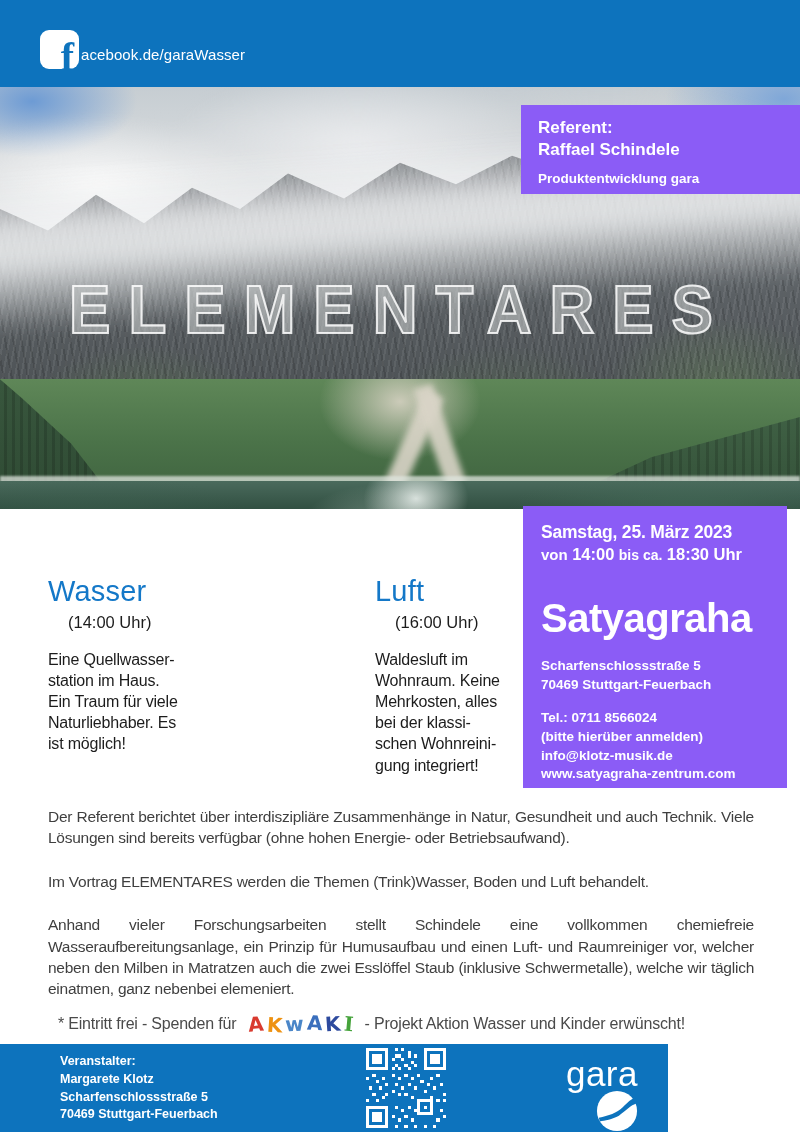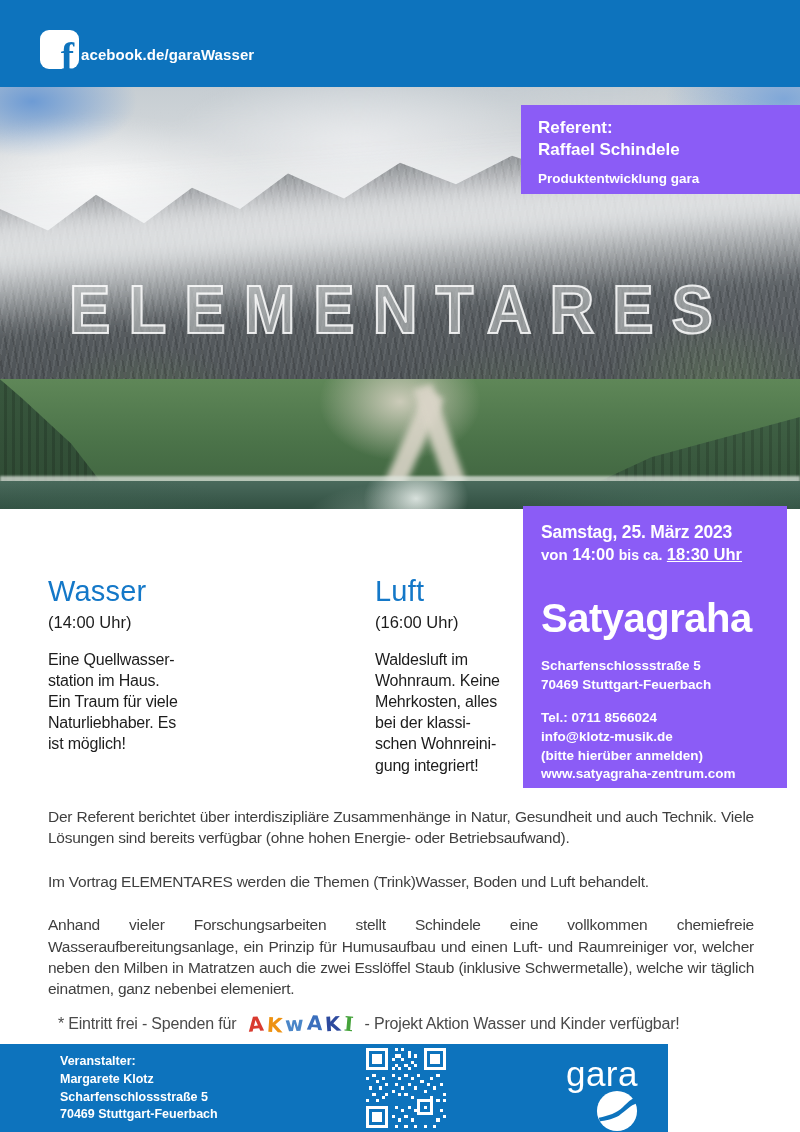--- a/index.html
+++ b/index.html
@@ -14,21 +14,21 @@
   .fb-row { position:absolute; left:40px; top:30px; display:flex; align-items:flex-end; }
   .fb-icon {
     width:39px; height:39px; background:#ffffff; border-radius:9px;
     position:relative; overflow:hidden;
   }
   .fb-icon span {
     position:absolute; right:5px; bottom:-8px;
     font-size:40px; font-weight:bold; color:#0d73bd; line-height:1;
     font-family:"Liberation Serif", serif;
   }
-  .fb-url { color:#fff; font-size:15px; font-weight:bold; margin-left:2px; padding-bottom:6px; letter-spacing:0.1px; }
+  .fb-url { color:#fff; font-size:15px; font-weight:normal; margin-left:2px; padding-bottom:6px; letter-spacing:0.1px; }
 
   
   .photo { position:absolute; left:0; top:87px; width:800px; height:422px; overflow:hidden; background:#aeb6ba; }
   .photo > div { position:absolute; }
   .sky { left:0; top:0; width:800px; height:240px;
     background:
       radial-gradient(150px 80px at 4% 6%, #6d9bd4 0%, rgba(109,155,212,0) 70%),
       radial-gradient(170px 90px at 98% 5%, #7fa7d8 0%, rgba(127,167,216,0) 70%),
       linear-gradient(180deg,#c6cdd2 0%,#dadddf 35%,#cdd0d2 65%,#bcc1c4 100%);
   }
@@ -95,33 +95,33 @@
   
   .blue { background:#8b5cf6; color:#fff; }
   .referent-box { position:absolute; left:521px; top:105px; width:279px; height:89px; padding:12px 16px 0 17px; }
   .referent-box .line { font-weight:bold; font-size:17px; line-height:1.3; }
   .referent-box .role { font-weight:bold; font-size:13.5px; margin-top:10px; }
 
   .event-box { position:absolute; left:523px; top:506px; width:264px; height:282px; padding:16px 18px 0 18px; }
   .ev-date { font-weight:bold; font-size:17.5px; letter-spacing:-0.2px; }
   .ev-time { font-weight:bold; margin-top:2px; white-space:nowrap; }
   .ev-time .t1 { font-size:15px; } .ev-time .t2 { font-size:16.5px; }
-  .ev-time .t3 { font-size:14px; } .ev-time .t4 { font-size:16.5px;text-decoration:underline; }
+  .ev-time .t3 { font-size:14px; } .ev-time .t4 { font-size:16.5px; }
   .ev-venue { font-weight:bold; font-size:40px; margin-top:32px; letter-spacing:-0.5px; }
   .ev-sub { font-weight:bold; font-size:10.5px; letter-spacing:-0.2px; margin-top:3px; }
   .ev-addr { margin-top:16px; font-weight:bold; font-size:13.5px; line-height:1.4; }
   .ev-contact { margin-top:14px; font-weight:bold; font-size:13.5px; line-height:1.4; }
 
   
   .topic { position:absolute; top:575px; }
   .topic.c1 { left:48px;  width:155px; }
   .topic.c2 { left:210px; width:160px; }
   .topic.c3 { left:375px; width:140px; }
   .topic h2 { font-size:29px; font-weight:normal; color:#1478c8; letter-spacing:0.2px; }
-  .topic .time { font-size:16.5px; color:#1c1c1c; margin-top:5px; }
+  .topic .time { font-size:16.5px; color:#1c1c1c; margin-top:5px;margin-left:20px; }
   .topic .txt { font-size:16px; color:#1c1c1c; line-height:1.32; margin-top:17px; white-space:pre-line; letter-spacing:-0.2px; }
 
   
   .bodytext { position:absolute; left:48px; top:806px; width:706px; color:#3f3f3f; }
   .bodytext p { font-size:15.5px; line-height:1.38; letter-spacing:-0.25px; text-align:justify; margin-bottom:22px; }
   .bodytext p.nojust { text-align:left; }
 
   .footnote { position:absolute; left:58px; top:1012px; width:700px; font-size:16px; color:#4a4a4a; letter-spacing:-0.2px; }
   .akwaki { display:inline-block; margin:0 6px; vertical-align:-2px; }
   .akwaki span { display:inline-block; font-weight:bold; font-size:20px; letter-spacing:0; margin:0 1.5px; font-family:"DejaVu Sans", sans-serif; }
@@ -185,22 +185,22 @@
       <span class="t3">bis ca.</span>
       <span class="t4">18:30 Uhr</span>
     </div>
     <div class="ev-venue">Satyagraha</div>
     <div class="ev-addr">
       <div>Scharfenschlossstraße 5</div>
       <div>70469 Stuttgart-Feuerbach</div>
     </div>
     <div class="ev-contact">
       <div>Tel.: 0711 8566024</div>
+      <div>(bitte hierüber anmelden)</div>
       <div>info@klotz-musik.de</div>
-      <div>(bitte hierüber anmelden)</div>
       <div>www.satyagraha-zentrum.com</div>
     </div>
   </div>
 
   <div class="topic c1">
     <h2>Wasser</h2>
     <div class="time">(14:00 Uhr)</div>
     <div class="txt">Eine Quellwasser-
 station im Haus.
 Ein Traum für viele
@@ -220,21 +220,21 @@
 
   <div class="bodytext">
     <p>Der Referent berichtet über interdiszipliäre Zusammenhänge in Natur, Gesundheit und auch Technik. Viele Lösungen sind bereits verfügbar (ohne hohen Energie- oder Betriebsaufwand).</p>
     <p class="nojust">Im Vortrag ELEMENTARES werden die Themen (Trink)Wasser, Boden und Luft behandelt.</p>
     <p>Anhand vieler Forschungsarbeiten stellt Schindele eine vollkommen chemiefreie Wasseraufbereitungsanlage, ein Prinzip für Humusaufbau und einen Luft- und Raumreiniger vor, welcher neben den Milben in Matratzen auch die zwei Esslöffel Staub (inklusive Schwermetalle), welche wir täglich einatmen, ganz nebenbei elemeniert.</p>
   </div>
 
   <div class="footnote">
     <span>* Eintritt frei - Spenden für</span>
     <span class="akwaki"><span style="color: rgb(217, 58, 47);">A</span><span style="color: rgb(238, 146, 18);">K</span><span style="color: rgb(74, 134, 200);">w</span><span style="color: rgb(58, 111, 189);">A</span><span style="color: rgb(45, 74, 158);">K</span><span style="color: rgb(69, 163, 59);">I</span></span>
-    <span>- Projekt Aktion Wasser und Kinder verfügbar!</span>
+    <span>- Projekt Aktion Wasser und Kinder erwünscht!</span>
   </div>
 
   <div class="footer">
     <div class="organizer">
       <div>Veranstalter:</div>
       <div>Margarete Klotz</div>
       <div>Scharfenschlossstraße 5</div>
       <div>70469 Stuttgart-Feuerbach</div>
     </div>
 

